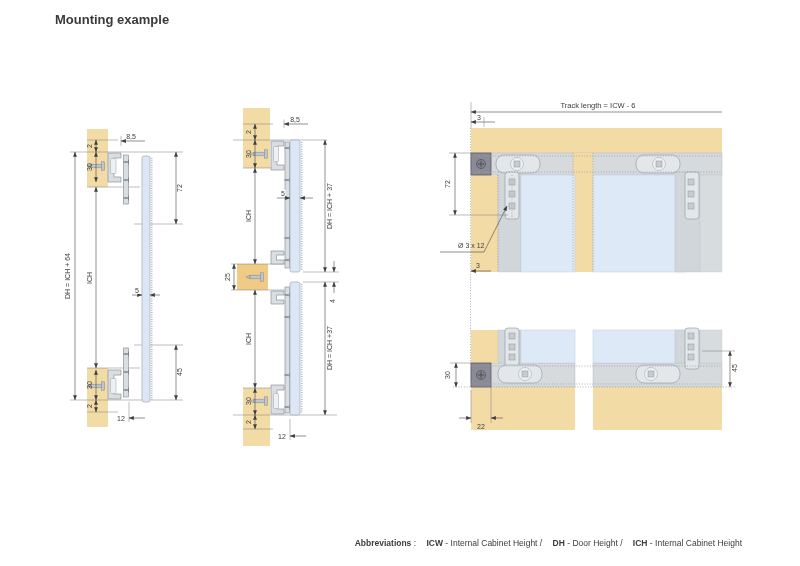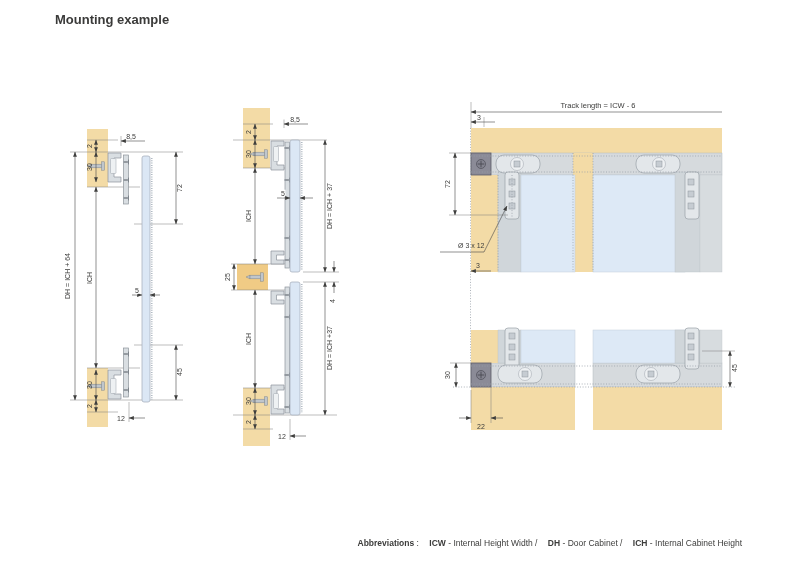--- a/index.html
+++ b/index.html
@@ -326,15 +326,15 @@
     <line class="ref" x1="53" y1="302" x2="53" y2="338"></line>
     <line class="d" x1="21" y1="333" x2="33" y2="333" marker-end="url(#arr)"></line>
     <line class="d" x1="65" y1="333" x2="53" y2="333" marker-end="url(#arr)"></line>
     <text x="43" y="344" text-anchor="middle">22</text>
 
     <line class="ref" x1="264" y1="266" x2="297" y2="266"></line>
     <line class="d" x1="292" y1="266" x2="292" y2="302" marker-start="url(#arr)" marker-end="url(#arr)"></line>
     <text x="298.5" y="283" text-anchor="middle" transform="rotate(-90 298.5 283)">45</text>
   </svg>
 
-  <div class="footer"><b>Abbreviations</b><span> : </span><b>ICW</b><span> - Internal Height Width / </span><b>DH</b><span> - Door Cabinet / </span><b>ICH</b><span> - Internal Cabinet Height</span></div>
+  <div class="footer"><b>Abbreviations</b><span> : </span><b>ICW</b><span> - Internal Cabinet Height / </span><b>DH</b><span> - Door Height / </span><b>ICH</b><span> - Internal Cabinet Height</span></div>
 
 </div>
 
 </body></html>

